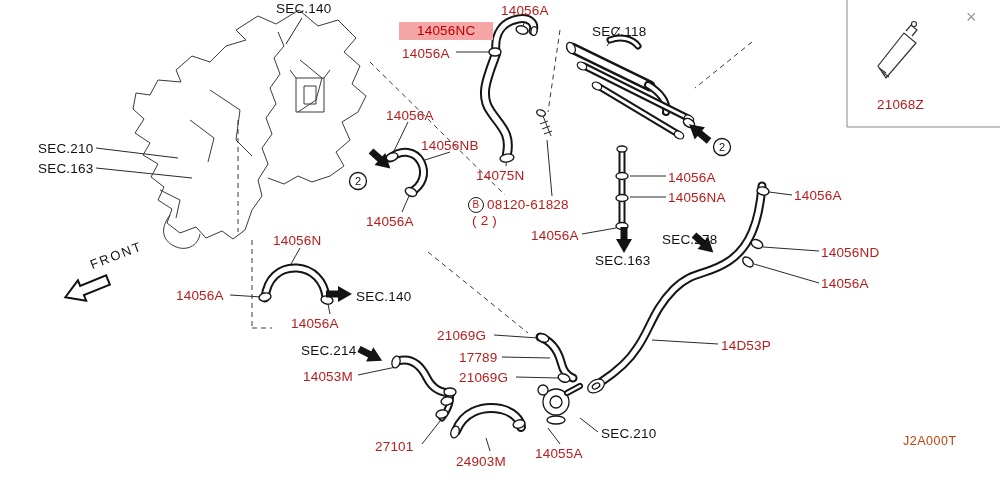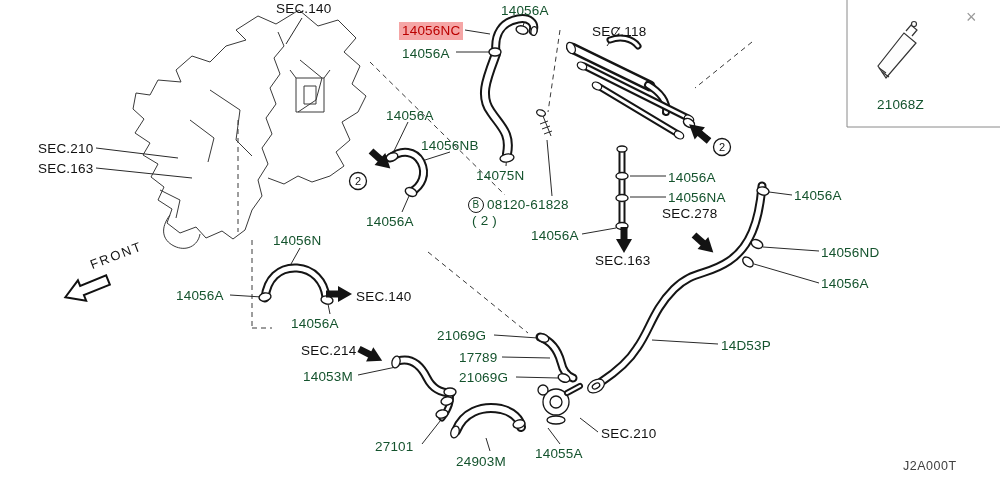--- a/index.html
+++ b/index.html
@@ -3,39 +3,39 @@
 <meta charset="utf-8">
 <style>
   html,body { margin:0; padding:0; background:#fff; }
   .stage {
     position:relative; width:1000px; height:480px; background:#fff;
     overflow:hidden; font-family:"Liberation Sans", sans-serif;
   }
   .stage svg { position:absolute; left:0; top:0; }
   .lbl {
     position:absolute; font:13.5px/1.15 "Liberation Sans", sans-serif;
-    color:#14532d; white-space:nowrap; letter-spacing:.2px;
+    color:#b91c1c; white-space:nowrap; letter-spacing:.2px;
   }
   .sec { color:#111; }
-  .highlight { padding:1px 3px; }
+  .highlight { padding:1px 18px; }
   .circ {
     display:inline-block; width:14px; height:14px; border:1px solid #1a1a1a;
     border-radius:50%; text-align:center; font-size:10px; line-height:14px;
     vertical-align:1px; margin-right:3px;
   }
   .front {
     position:absolute; left:88px; top:258px; transform:rotate(-21deg);
     transform-origin:left top; font-size:13px; letter-spacing:2px; color:#111;
   }
   .close-x {
     position:absolute; left:966px; top:8px; font-size:18px; color:#9a9a9a;
     line-height:1; cursor:default;
   }
   .diagcode {
-    position:absolute; left:903px; top:459px; font-size:12.5px; color:#404040;
+    position:absolute; left:903px; top:434px; font-size:12.5px; color:#c2410c;
     letter-spacing:.5px;
   }
   
   .sketch { fill:none; stroke:#3a3a3a; stroke-width:1; stroke-linejoin:round; }
   .dash   { fill:none; stroke:#3a3a3a; stroke-width:1; stroke-dasharray:5 4; }
   .lead   { fill:none; stroke:#2a2a2a; stroke-width:1; }
   .tube-o { fill:none; stroke:#151515; stroke-linecap:round; }
   .tube-i { fill:none; stroke:#ffffff; stroke-linecap:round; }
   .clamp  { fill:#fff; stroke:#151515; stroke-width:1.4; }
   .flange { fill:#fff; stroke:#151515; stroke-width:1.3; }
@@ -264,21 +264,21 @@
 
   <div class="lbl" style="left:468px;top:197px">
     <span class="circ">B</span><span>08120-61828</span>
   </div>
   <div class="lbl" style="left:472px;top:213px">( 2 )</div>
 
   <div class="lbl" style="left:366px;top:214px">14056A</div>
   <div class="lbl" style="left:668px;top:170px">14056A</div>
   <div class="lbl" style="left:668px;top:190px">14056NA</div>
   <div class="lbl" style="left:531px;top:228px">14056A</div>
-  <div class="lbl sec" style="left:662px;top:206px">SEC.278</div>
+  <div class="lbl sec" style="left:662px;top:232px">SEC.278</div>
   <div class="lbl" style="left:794px;top:188px">14056A</div>
   <div class="lbl" style="left:821px;top:245px">14056ND</div>
   <div class="lbl" style="left:821px;top:276px">14056A</div>
   <div class="lbl sec" style="left:595px;top:253px">SEC.163</div>
 
   <div class="lbl" style="left:273px;top:233px">14056N</div>
   <div class="lbl" style="left:176px;top:288px">14056A</div>
   <div class="lbl sec" style="left:356px;top:289px">SEC.140</div>
   <div class="lbl" style="left:291px;top:316px">14056A</div>
   <div class="lbl sec" style="left:301px;top:343px">SEC.214</div>

